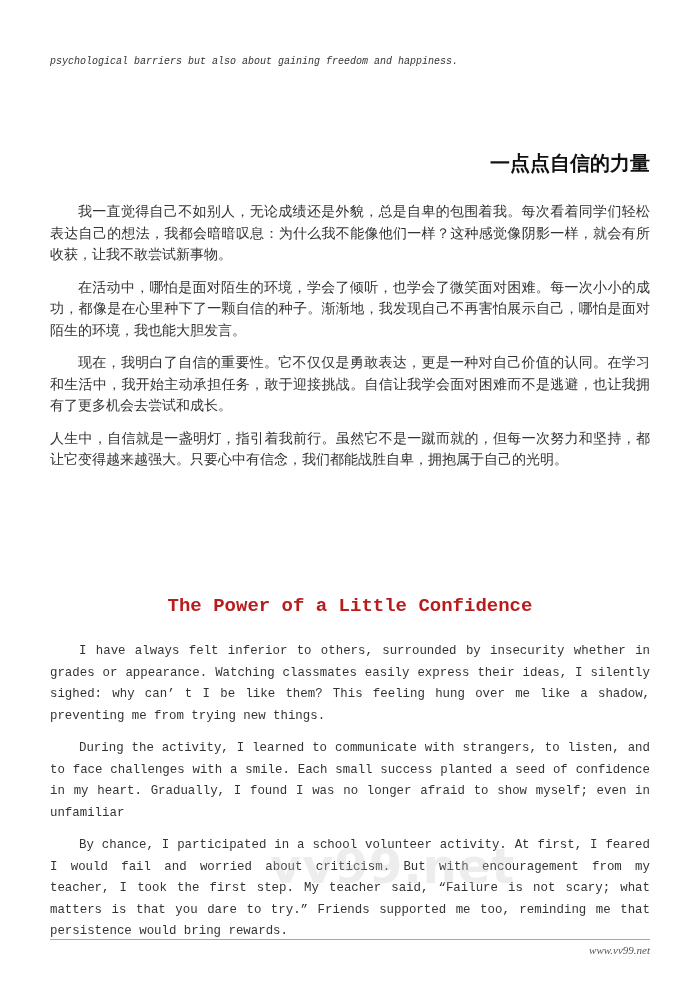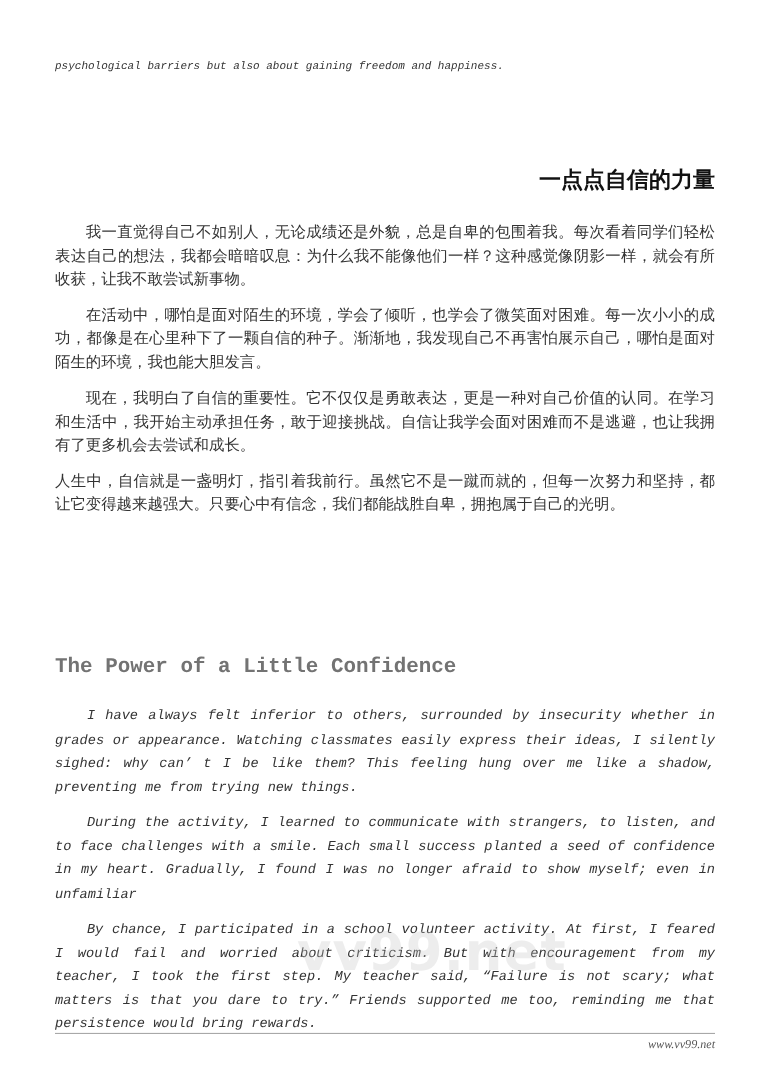--- a/index.html
+++ b/index.html
@@ -56,36 +56,36 @@
       margin: 0 0 11px 0;
     }
     .cn-body p.indent {
       text-indent: 28px;
     }
     .en-title {
       position: absolute;
       top: 595px;
       left: 0;
       width: 600px;
+      text-align: center;
       font-family: "Liberation Mono", "DejaVu Sans Mono", monospace;
       font-size: 19px;
       font-weight: bold;
-      color: #737373;
+      color: #b91c1c;
     }
     .en-body {
       position: absolute;
       top: 641px;
       left: 0;
       width: 600px;
       font-family: "Liberation Mono", "DejaVu Sans Mono", monospace;
       font-size: 12.4px;
       line-height: 21.5px;
       color: #333;
       text-align: justify;
-      font-style: italic;
     }
     .en-body p {
       margin: 0 0 11px 0;
       text-indent: 29px;
     }
     .watermark {
       position: absolute;
       top: 838px;
       left: 270px;
       font-family: "DejaVu Sans", sans-serif;

